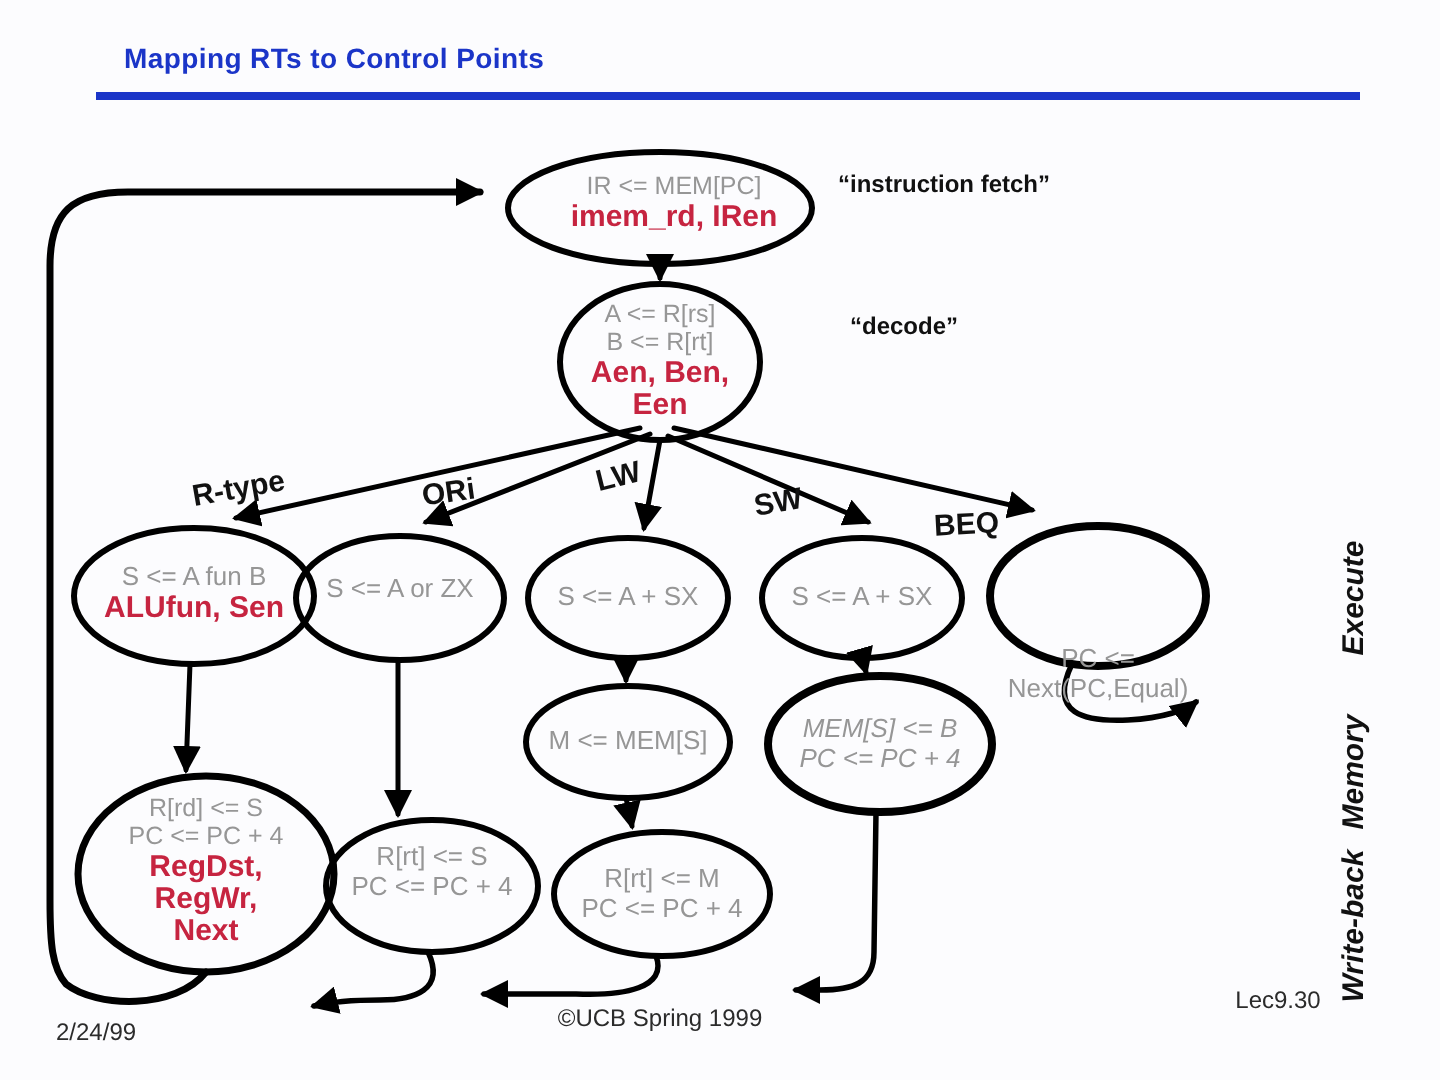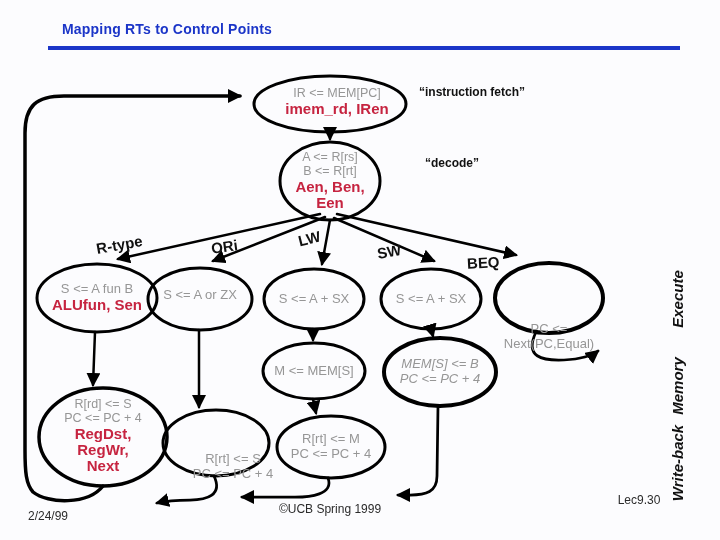--- a/index.html
+++ b/index.html
@@ -134,21 +134,21 @@
   <div class="rt">PC &lt;= PC + 4</div>
 </div>
 
 <div class="node" style="left:103px;top:436px;">
   <div class="rt-sm">R[rd] &lt;= S</div>
   <div class="rt-sm">PC &lt;= PC + 4</div>
   <div class="sig">RegDst,</div>
   <div class="sig">RegWr,</div>
   <div class="sig">Next</div>
 </div>
-<div class="node" style="left:216px;top:467px;margin-left:17px;">
+<div class="node" style="left:216px;top:436px;">
   <div class="rt">R[rt] &lt;= S</div>
   <div class="rt">PC &lt;= PC + 4</div>
 </div>
 <div class="node" style="left:331px;top:447px;">
   <div class="rt">R[rt] &lt;= M</div>
   <div class="rt">PC &lt;= PC + 4</div>
 </div>
 
 <div class="stage" style="left:677px;top:299px;">Execute</div>
 <div class="stage" style="left:677px;top:386px;">Memory</div>

